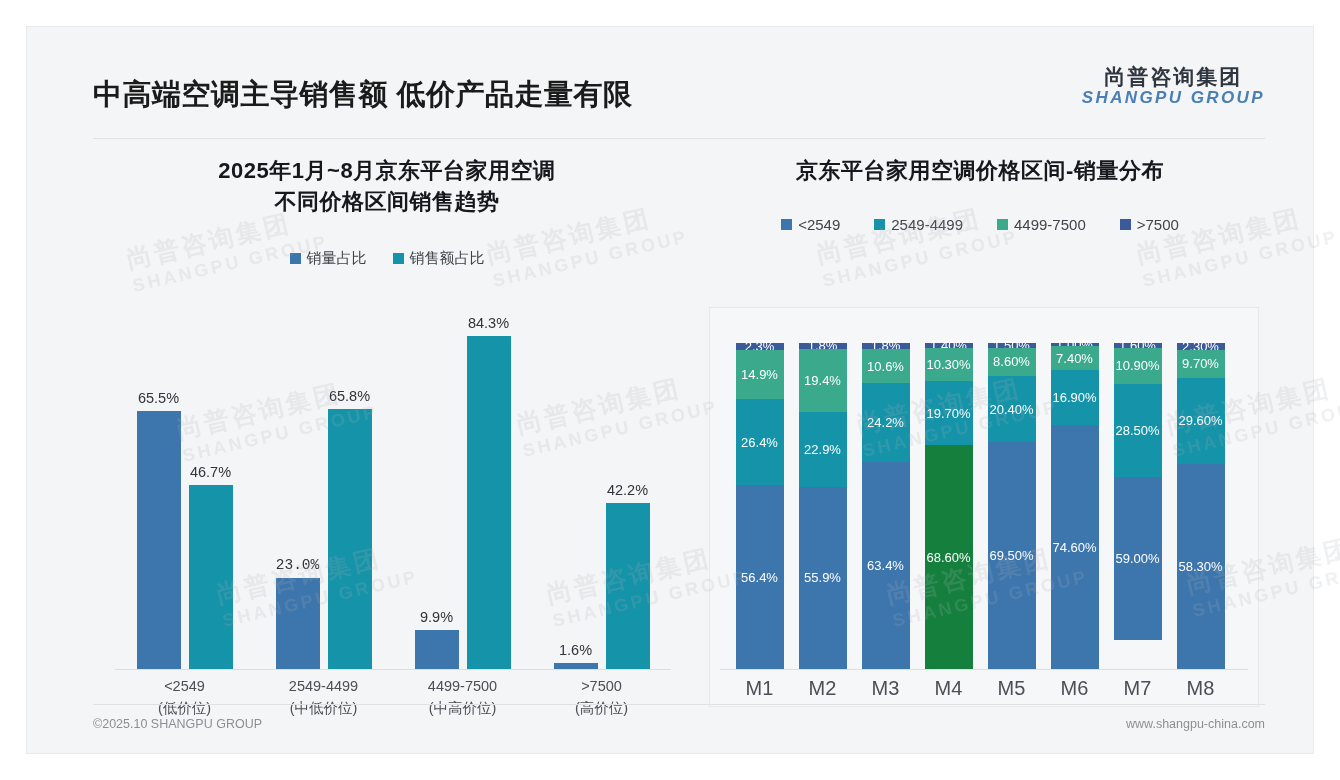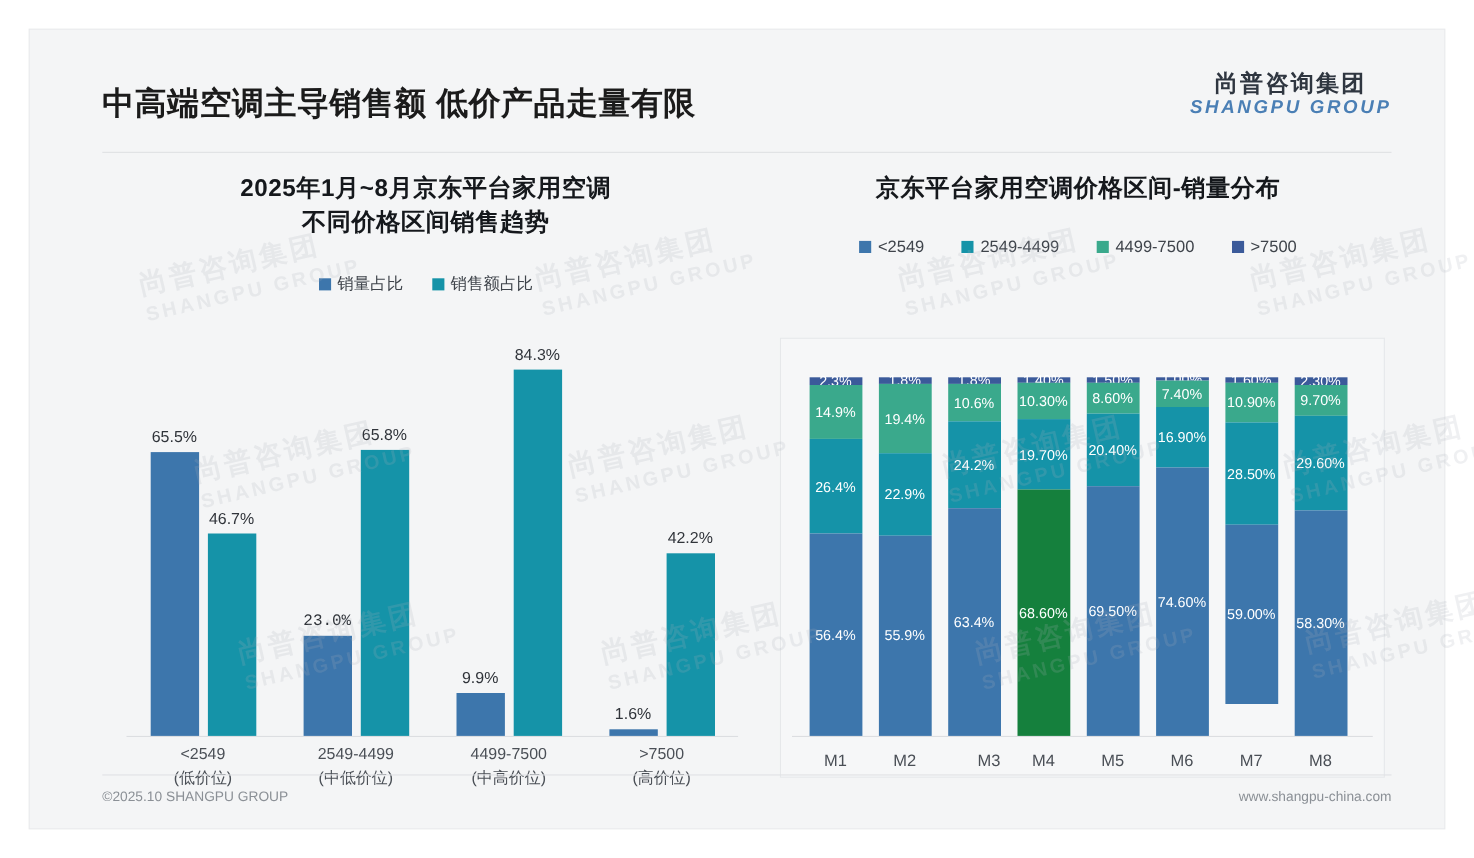--- a/index.html
+++ b/index.html
@@ -103,21 +103,21 @@
   }
   .seg {
     position: relative; display: flex; align-items: center; justify-content: center;
   }
   .seg-label {
     position: absolute; left: 50%; transform: translateX(-50%);
     font-size: 13px; color: #ffffff; white-space: nowrap;
   }
   .mtick {
     position: absolute; bottom: 6px; width: 48px; text-align: center;
-    font-size: 15px; color: #4a4f56;
+    font-size: 20px; color: #4a4f56;
   }
 
   
   #footer-rule { position: absolute; left: 66px; right: 48px; bottom: 48px; height: 1px; background: #dfe1e4; }
   #copyright { position: absolute; left: 66px; bottom: 22px; font-size: 12.5px; color: #8b9096; }
   #website  { position: absolute; right: 48px; bottom: 22px; font-size: 12.5px; color: #8b9096; }
 </style>
 </head>
 <body>
 
@@ -351,21 +351,21 @@
               <span class="seg-label">29.60%</span>
             </div>
             <div class="seg" style="height: 230px; background: rgb(61, 118, 172);">
               <span class="seg-label">58.30%</span>
             </div>
           </div>
         </div>
       <div id="stack-ticks">
           <div class="mtick" style="left: 25.5px;">M1</div>
           <div class="mtick" style="left: 88.5px;">M2</div>
-          <div class="mtick" style="left: 151.5px; text-align: right;">M3</div>
+          <div class="mtick" style="left: 151.5px;">M3</div>
           <div class="mtick" style="left: 214.5px;">M4</div>
           <div class="mtick" style="left: 277.5px;">M5</div>
           <div class="mtick" style="left: 340.5px;">M6</div>
           <div class="mtick" style="left: 403.5px;">M7</div>
           <div class="mtick" style="left: 466.5px;">M8</div>
         </div>
     </div>
   </div>
 
   <div id="footer-rule"></div>

